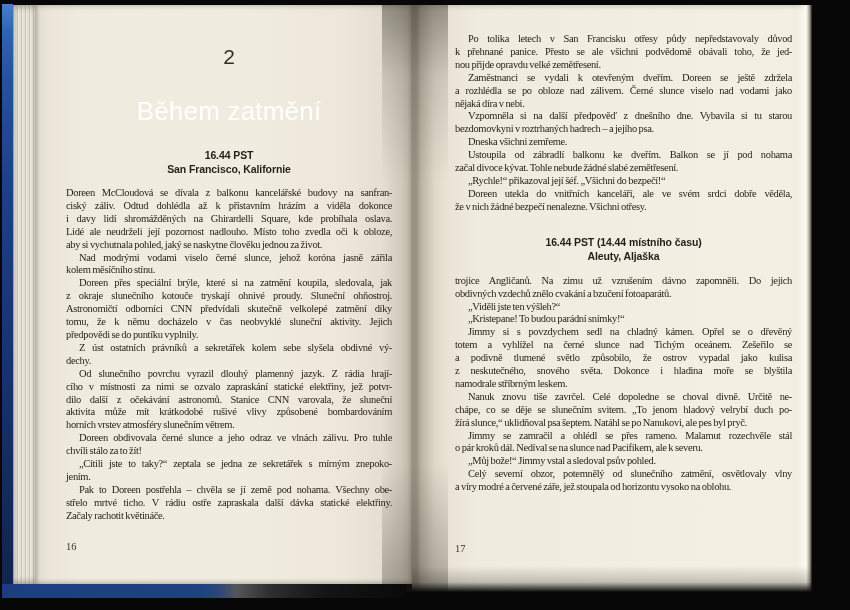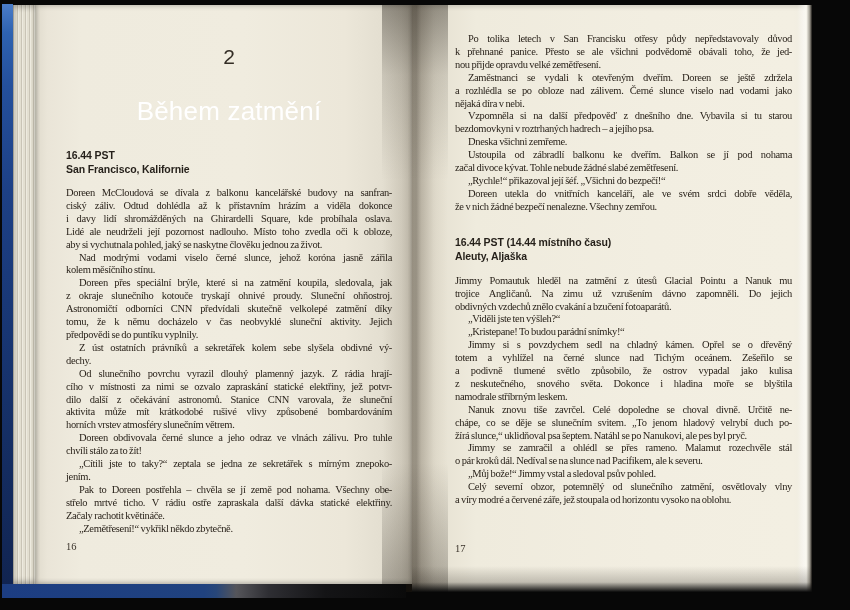--- a/index.html
+++ b/index.html
@@ -40,21 +40,21 @@
   
   .flow{position:absolute;}
   #left-flow{left:66px;top:44px;width:326px;}
   #right-flow{left:455px;top:33px;width:337px;}
   .ln{font:10.5px/12.9px "Liberation Serif",serif;letter-spacing:-.35px;word-spacing:-.5px;
       color:#2b241c;text-align:left;white-space:normal;}
   .ln.j{text-align:justify;text-align-last:justify;}
   .ln.ind{text-indent:13px;}
   .it{}
   .hd{font-family:"Liberation Sans",sans-serif;font-weight:bold;font-size:10.5px;
-      line-height:14px;text-align:left;color:#241f19;letter-spacing:-.1px;}
+      line-height:14px;text-align:center;color:#241f19;letter-spacing:-.1px;}
   .chnum{font-family:"Liberation Sans",sans-serif;font-size:21px;line-height:26px;
       text-align:center;color:#332d25;}
   .chtitle{font-family:"Liberation Sans",sans-serif;font-size:26px;line-height:30px;
       text-align:center;color:#ffffff;letter-spacing:.2px;}
   .pagenum{position:absolute;font:10.5px "Liberation Serif",serif;text-align:left;color:#3a332b;}
   #pn-left{left:66px;top:541px;width:326px;}
   #pn-right{left:455px;top:543px;width:337px;}
 </style>
 </head>
 <body>
@@ -93,42 +93,40 @@
       <div class="ln j">dilo další z očekávání astronomů. Stanice CNN varovala, že sluneční</div>
       <div class="ln j">aktivita může mít krátkodobé rušivé vlivy způsobené bombardováním</div>
       <div class="ln">horních vrstev atmosféry slunečním větrem.</div>
       <div class="ln ind j">Doreen obdivovala černé slunce a jeho odraz ve vlnách zálivu. Pro tuhle</div>
       <div class="ln">chvíli stálo za to žít!</div>
       <div class="ln ind j">„Cítili jste to taky?“ zeptala se jedna ze sekretářek s mírným znepoko-</div>
       <div class="ln">jením.</div>
       <div class="ln ind j">Pak to Doreen postřehla – chvěla se jí země pod nohama. Všechny obe-</div>
       <div class="ln j">střelo mrtvé ticho. V rádiu ostře zapraskala další dávka statické elektřiny.</div>
       <div class="ln">Začaly rachotit květináče.</div>
-      <div class="ln ind">„Zemětřesení!“ vykřikl někdo zbytečně.</div>
     </div>
   <div id="right-flow" class="flow">
       <div class="ln ind j">Po tolika letech v San Francisku otřesy půdy nepředstavovaly důvod</div>
       <div class="ln j">k přehnané panice. Přesto se ale všichni podvědomě obávali toho, že jed-</div>
       <div class="ln">nou přijde opravdu velké zemětřesení.</div>
       <div class="ln ind j">Zaměstnanci se vydali k otevřeným dveřím. Doreen se ještě zdržela</div>
       <div class="ln j">a rozhlédla se po obloze nad zálivem. Černé slunce viselo nad vodami jako</div>
       <div class="ln">nějaká díra v nebi.</div>
       <div class="ln ind j">Vzpomněla si na další předpověď z dnešního dne. Vybavila si tu starou</div>
       <div class="ln">bezdomovkyni v roztrhaných hadrech – a jejího psa.</div>
       <div class="ln ind it">Dneska všichni zemřeme.</div>
       <div class="ln ind j">Ustoupila od zábradlí balkonu ke dveřím. Balkon se jí pod nohama</div>
       <div class="ln">začal divoce kývat. Tohle nebude žádné slabé zemětřesení.</div>
       <div class="ln ind">„Rychle!“ přikazoval její šéf. „Všichni do bezpečí!“</div>
       <div class="ln ind j">Doreen utekla do vnitřních kanceláří, ale ve svém srdci dobře věděla,</div>
-      <div class="ln"><span>že v nich žádné bezpečí nenalezne. </span><span class="it">Všechny zemřou.</span></div>
+      <div class="ln"><span>že v nich žádné bezpečí nenalezne. </span><span class="it">Všichni otřesy.</span></div>
       <div style="height: 21px;"></div>
       <div class="hd">16.44 PST (14.44 místního času)</div>
       <div class="hd">Aleuty, Aljaška</div>
       <div style="height: 12px;"></div>
-      <div class="ln j">Jimmy Pomautuk hleděl na zatmění z útesů Glacial Pointu a Nanuk mu</div>
       <div class="ln j">trojice Angličanů. Na zimu už vzrušením dávno zapomněli. Do jejich</div>
       <div class="ln">obdivných vzdechů znělo cvakání a bzučení fotoaparátů.</div>
       <div class="ln ind">„Viděli jste ten výšleh?“</div>
       <div class="ln ind">„Kristepane! To budou parádní snímky!“</div>
       <div class="ln ind j">Jimmy si s povzdychem sedl na chladný kámen. Opřel se o dřevěný</div>
       <div class="ln j">totem a vyhlížel na černé slunce nad Tichým oceánem. Zešeřilo se</div>
       <div class="ln j">a podivně tlumené světlo způsobilo, že ostrov vypadal jako kulisa</div>
       <div class="ln j">z neskutečného, snového světa. Dokonce i hladina moře se blyštila</div>
       <div class="ln">namodrale stříbrným leskem.</div>
       <div class="ln ind j">Nanuk znovu tiše zavrčel. Celé dopoledne se choval divně. Určitě ne-</div>

